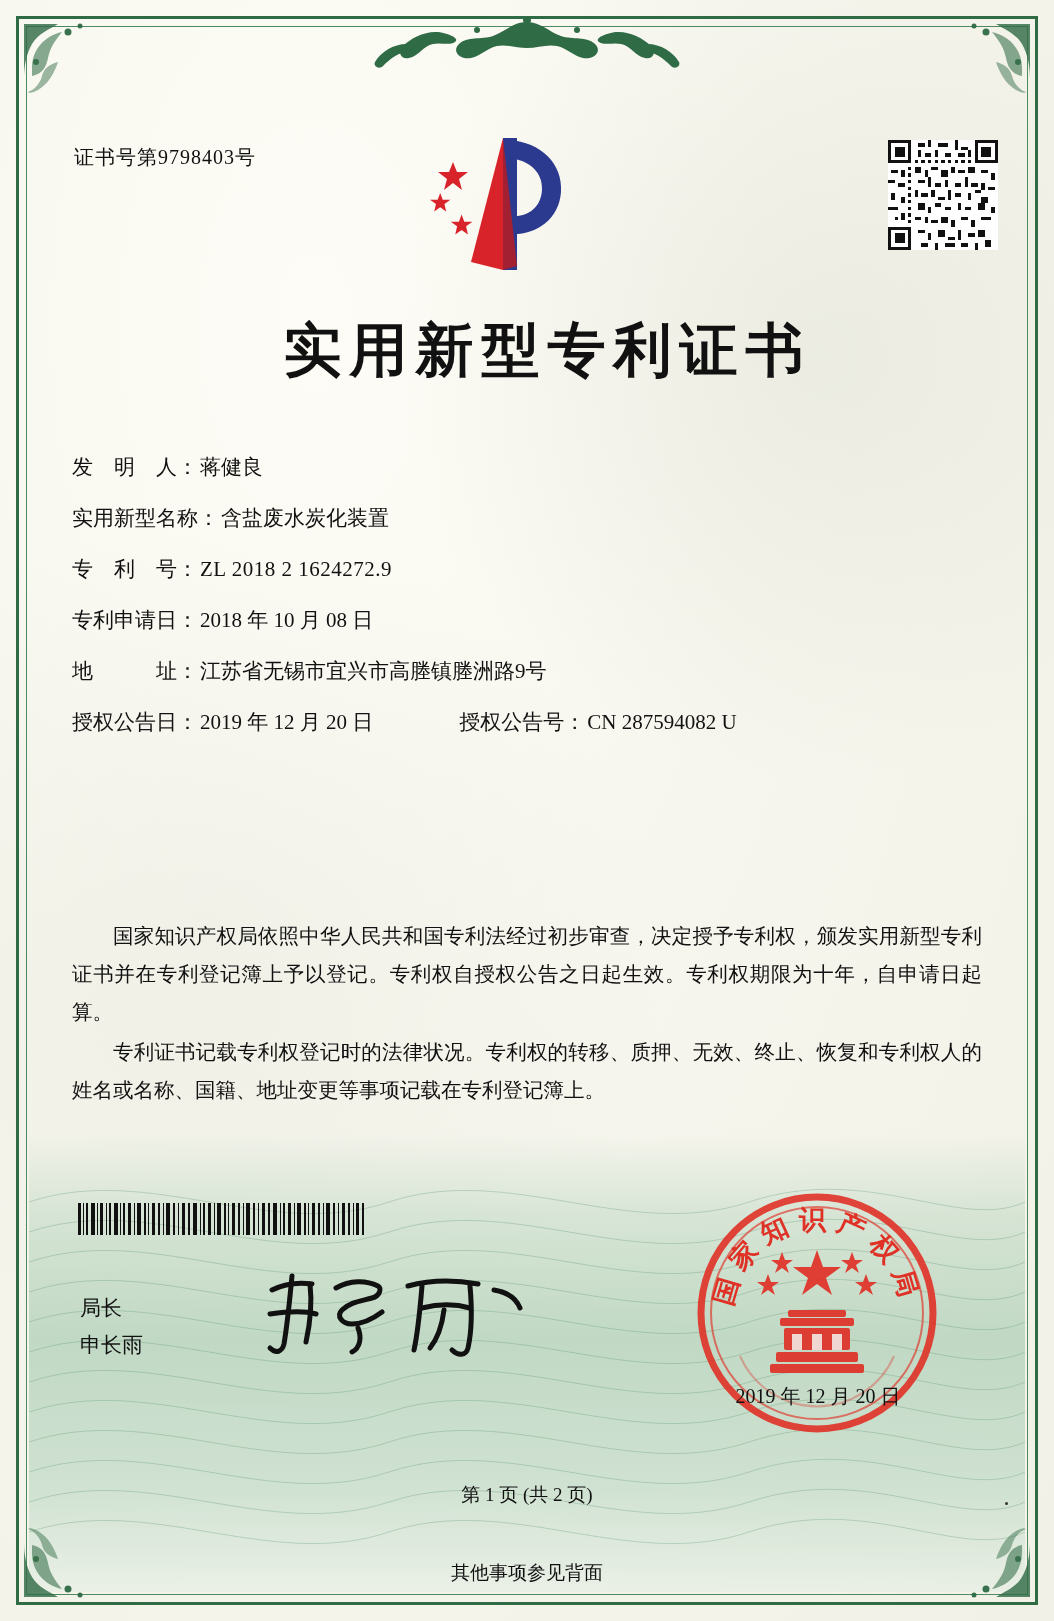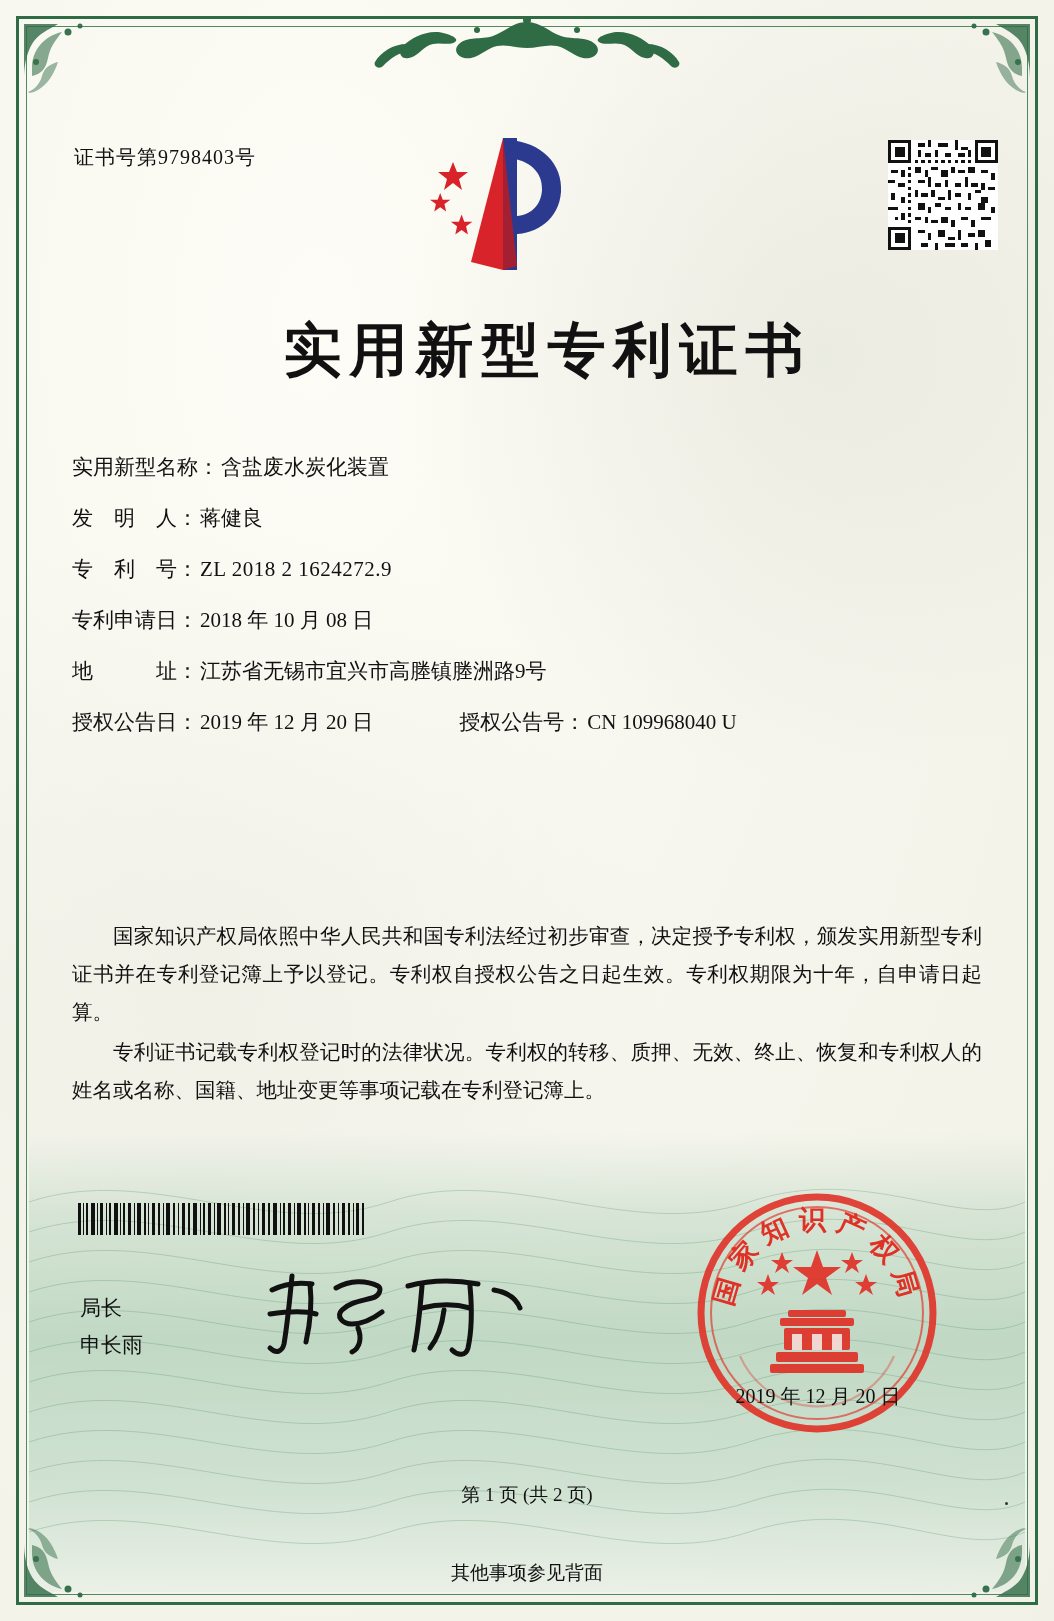--- a/index.html
+++ b/index.html
@@ -458,45 +458,45 @@
             <rect x="31" y="20" width="1" height="2"></rect>
             <rect x="29" y="23" width="2" height="1"></rect>
         </g>
       </svg>
     </div>
 
     <div class="title">实用新型专利证书</div>
 
     <div class="fields">
       <div class="field">
+        <span class="label">发　明　人：</span>
+        <span class="value">蒋健良</span>
+      </div>
+      <div class="field">
         <span class="label">实用新型名称：</span>
         <span class="value">含盐废水炭化装置</span>
-      </div>
-      <div class="field">
-        <span class="label">发　明　人：</span>
-        <span class="value">蒋健良</span>
       </div>
       <div class="field mono">
         <span class="label">专　利　号：</span>
         <span class="value">ZL 2018 2 1624272.9</span>
       </div>
       <div class="field">
         <span class="label">专利申请日：</span>
         <span class="value">2018 年 10 月 08 日</span>
       </div>
       <div class="field">
         <span class="label">地　　　址：</span>
         <span class="value">江苏省无锡市宜兴市高塍镇塍洲路9号</span>
       </div>
       <div class="field dual">
         <span class="label">授权公告日：</span>
         <span class="value">2019 年 12 月 20 日</span>
         <span class="spacer"></span>
         <span class="label">授权公告号：</span>
-        <span class="value">CN 109968040 U</span>
+        <span class="value">CN 287594082 U</span>
       </div>
     </div>
 
     <div class="body-text">
       <p>国家知识产权局依照中华人民共和国专利法经过初步审查，决定授予专利权，颁发实用新型专利证书并在专利登记簿上予以登记。专利权自授权公告之日起生效。专利权期限为十年，自申请日起算。</p>
       <p>专利证书记载专利权登记时的法律状况。专利权的转移、质押、无效、终止、恢复和专利权人的姓名或名称、国籍、地址变更等事项记载在专利登记簿上。</p>
     </div>
 
     <div class="barcode">
       <svg viewBox="0 0 290 32" shape-rendering="crispEdges" aria-hidden="true">

